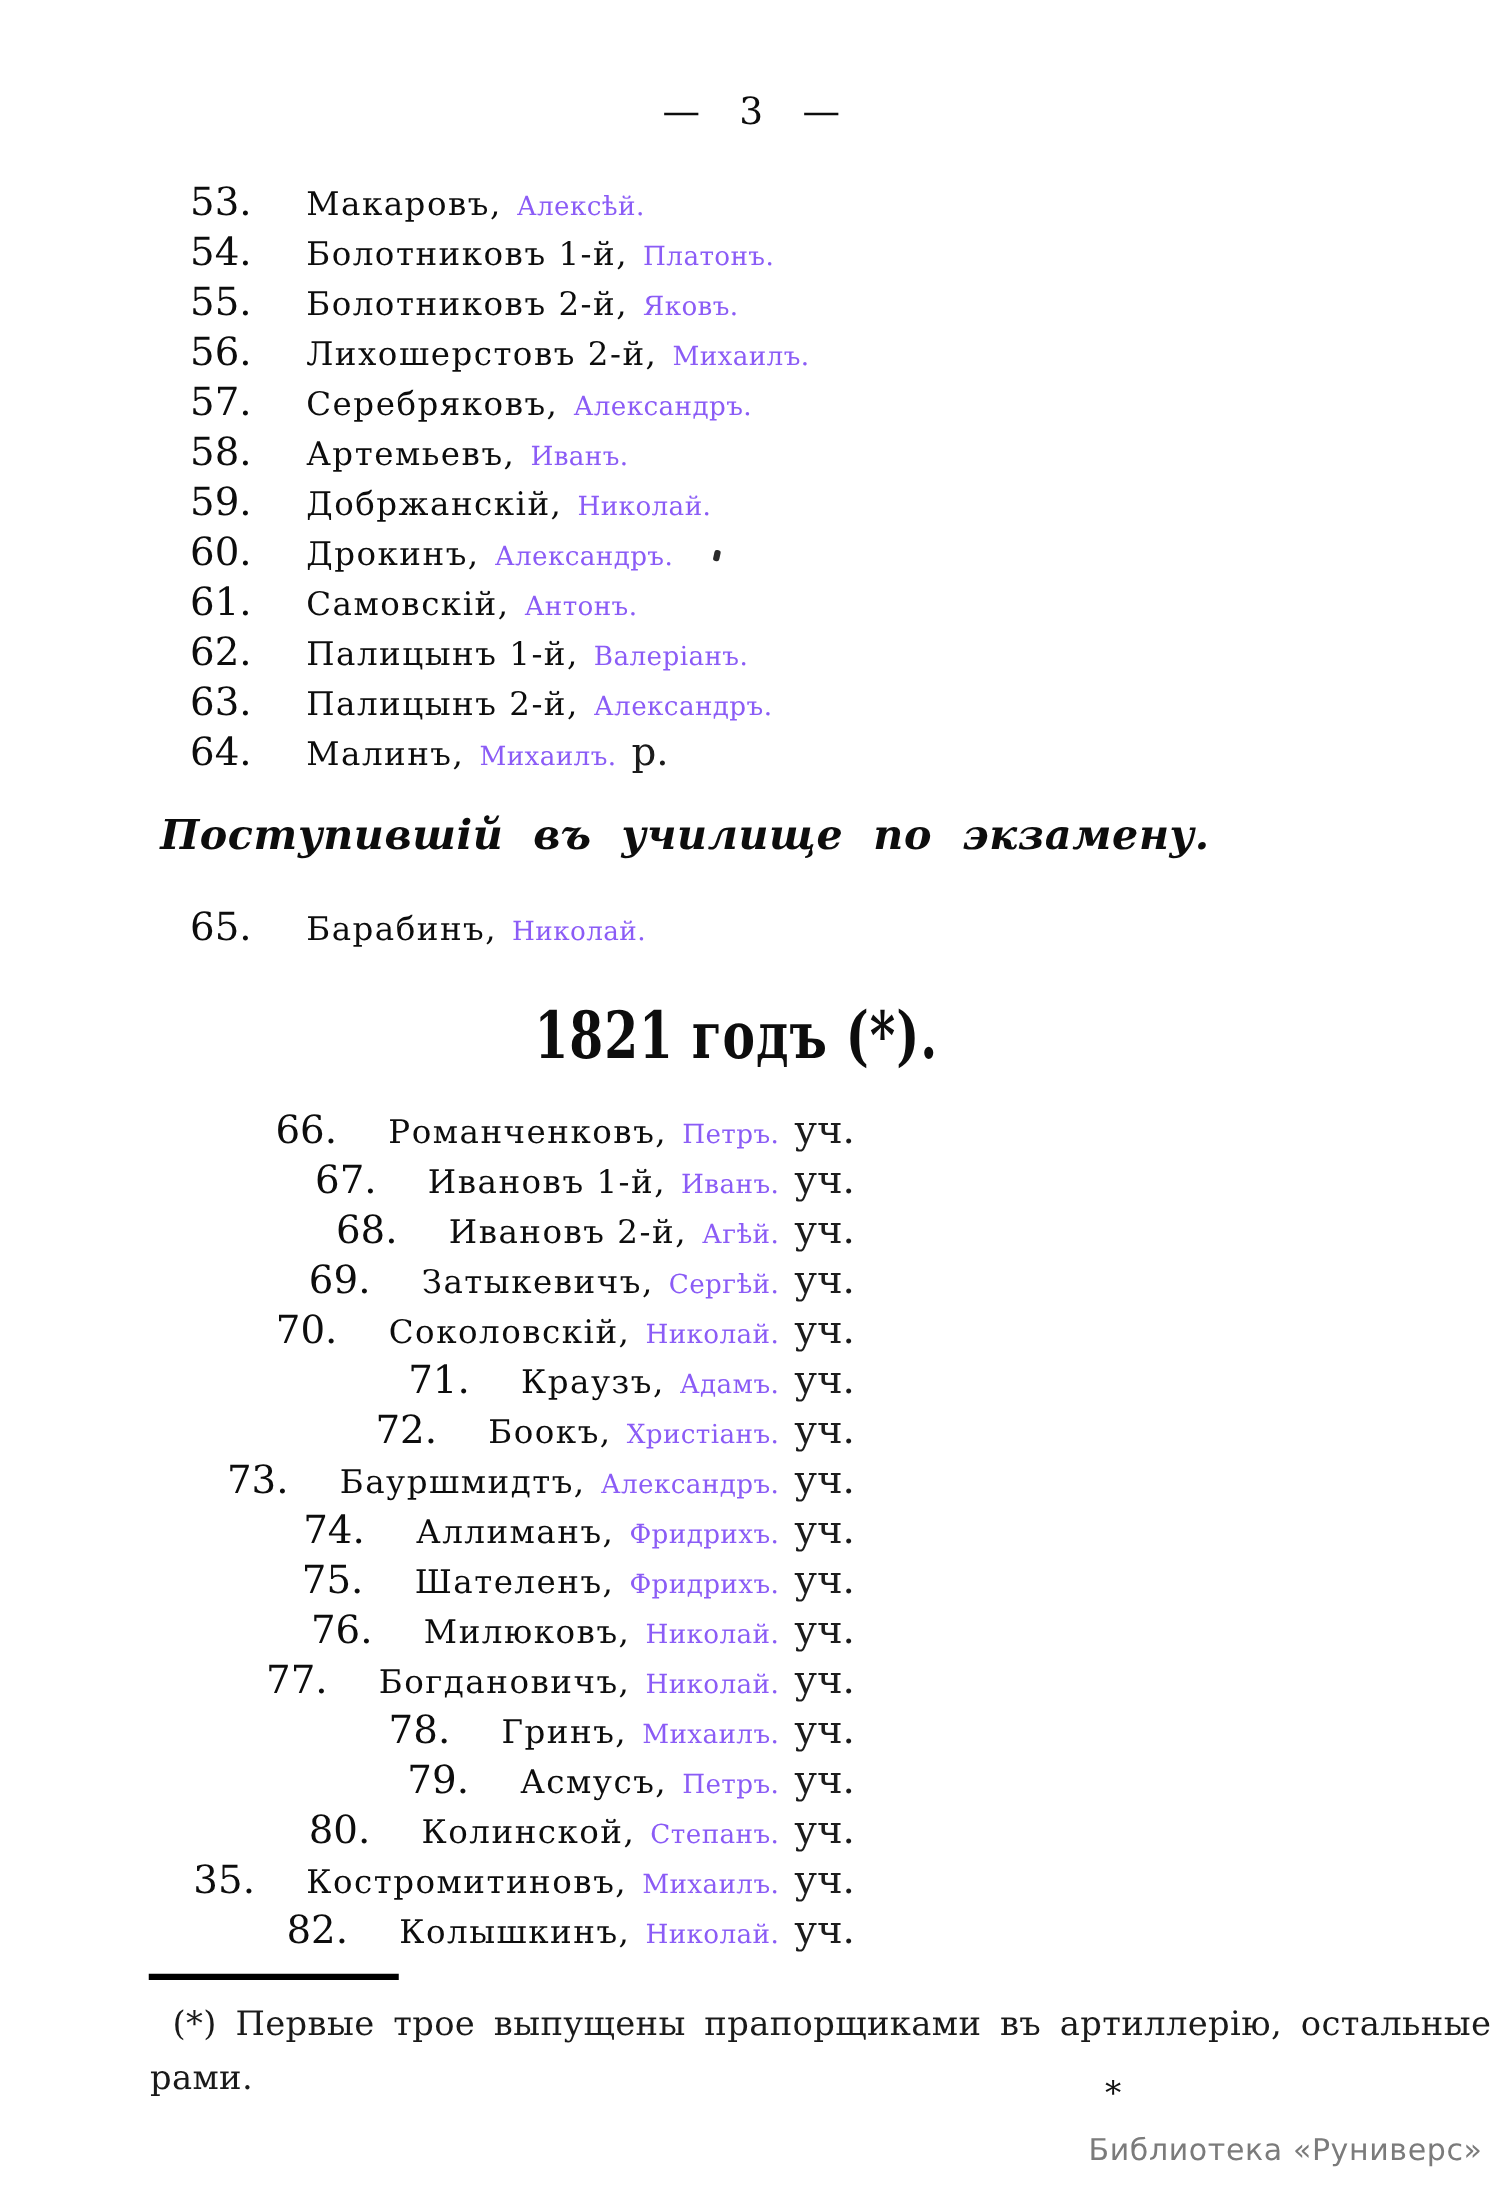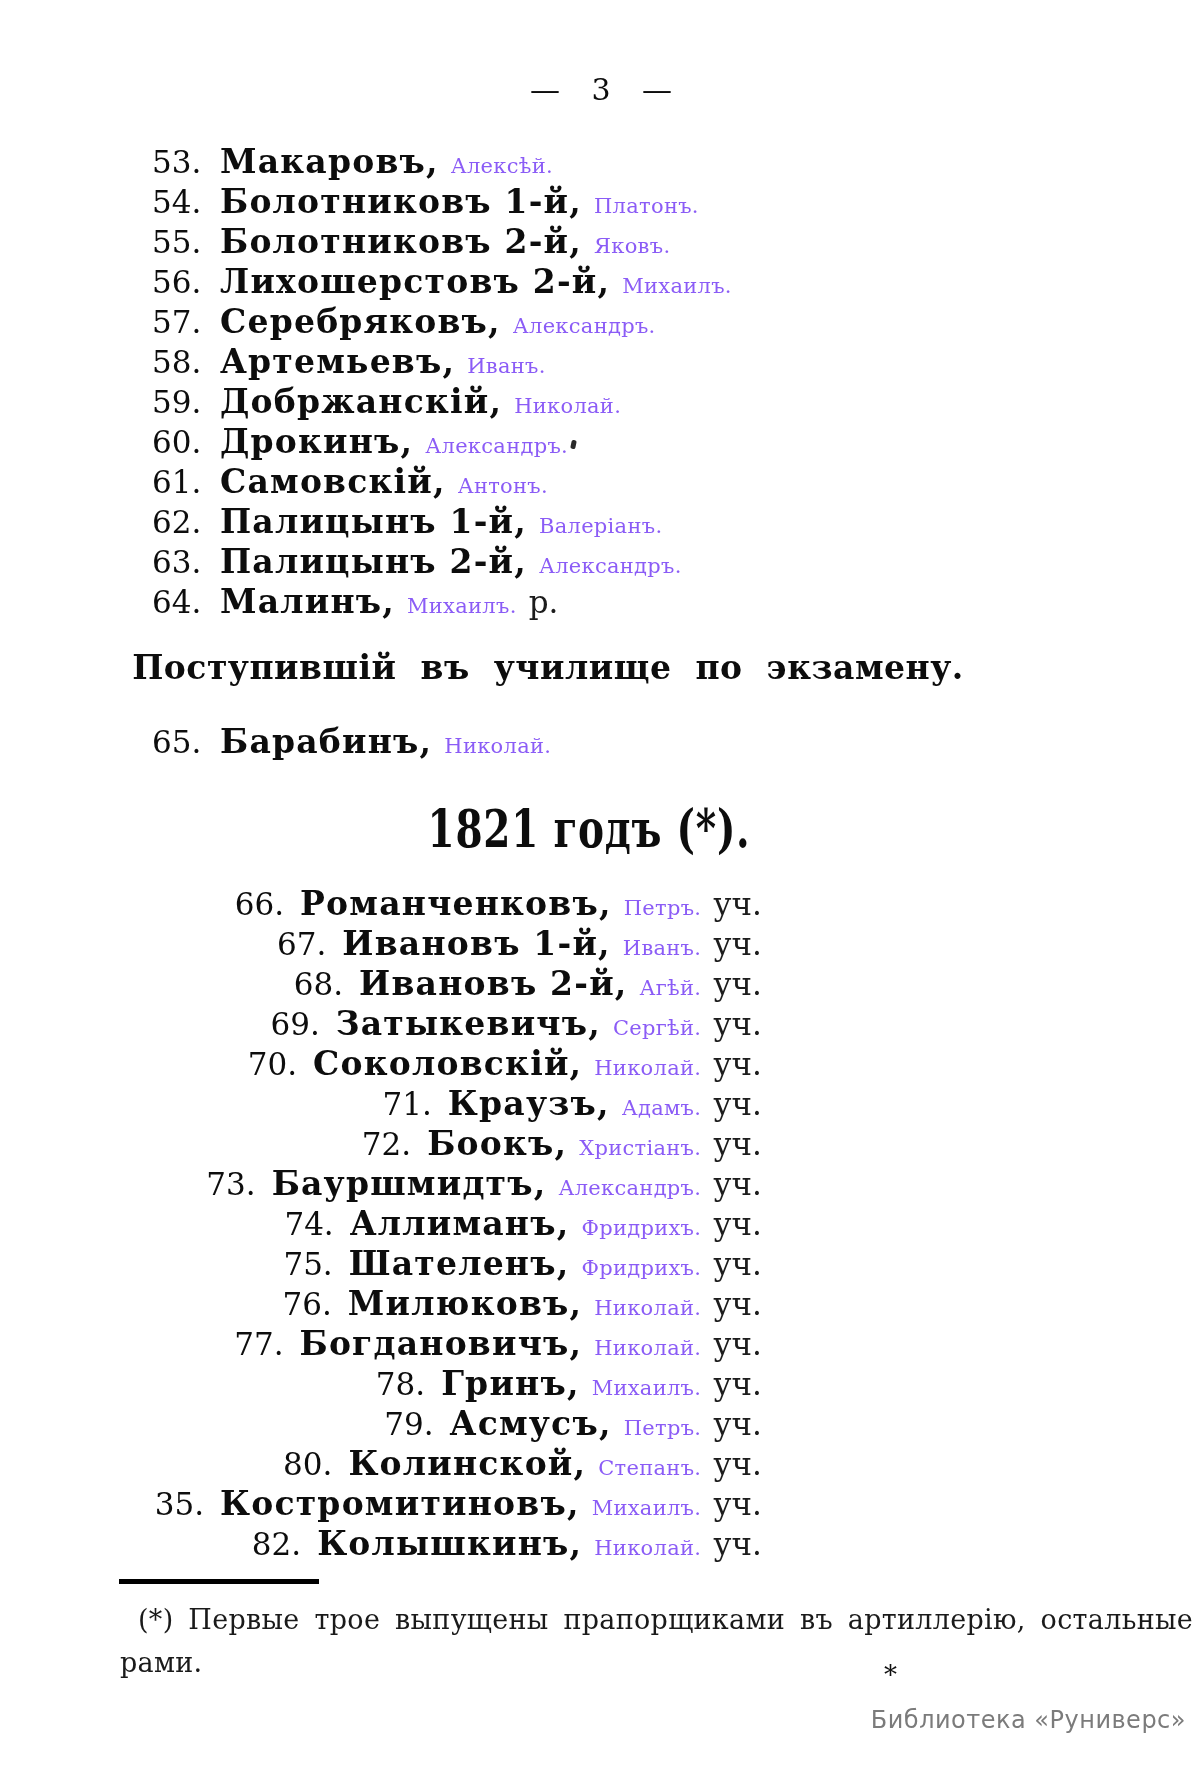--- a/index.html
+++ b/index.html
@@ -11,26 +11,26 @@
   .page-number{
     position:absolute;top:72px;left:0;width:1204px;text-align:center;
     font-size:30px;letter-spacing:2px;word-spacing:18px;
   }
   .roster{position:absolute;left:152px;}
   #list-1820{top:142px;}
   #entry-65{top:722px;}
   #list-1821{top:884px;text-align:right;}
   .row{height:40px;line-height:40px;white-space:nowrap;font-size:31px;}
   .num{display:inline-block;min-width:52px;margin-right:16px;font-size:31px;}
-  .surname{font-weight:700;font-size:33px;letter-spacing:1.2px;}
+  .surname{font-weight:400;font-size:26px;letter-spacing:1.2px;margin-left:25px;}
   .given{margin-left:12px;color:#8b5cf6;letter-spacing:.3px;font-size:21px;}
   .note{margin-left:12px;color:#1c1c1c;font-size:31px;}
   .section-heading{
     position:absolute;top:648px;left:0;width:1096px;text-align:center;
-    font-size:33px;font-weight:700;
+    font-size:33px;font-weight:700;font-style:italic;
     word-spacing:12px;letter-spacing:.5px;
   }
   .year-heading{
     position:absolute;top:798px;left:0;width:1178px;text-align:center;
     font-size:52px;font-weight:700;letter-spacing:1px;
     transform:scaleX(.75);transform-origin:50% 50%;
   }
   .footnote-rule{position:absolute;top:1579px;left:119px;width:200px;height:5px;background:#000;}
   .footnote{
     position:absolute;top:1598px;left:120px;width:990px;

